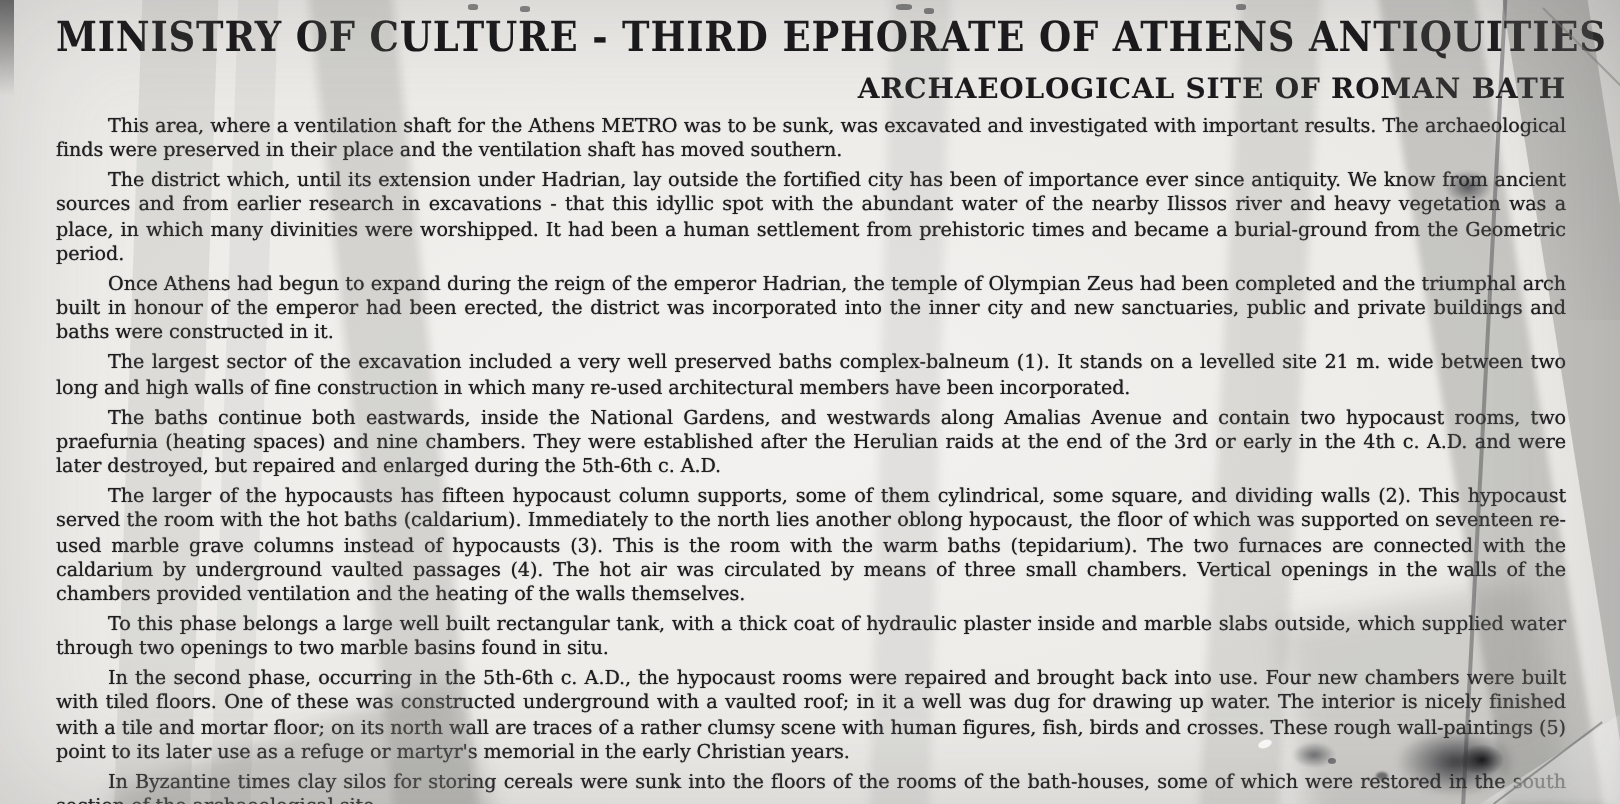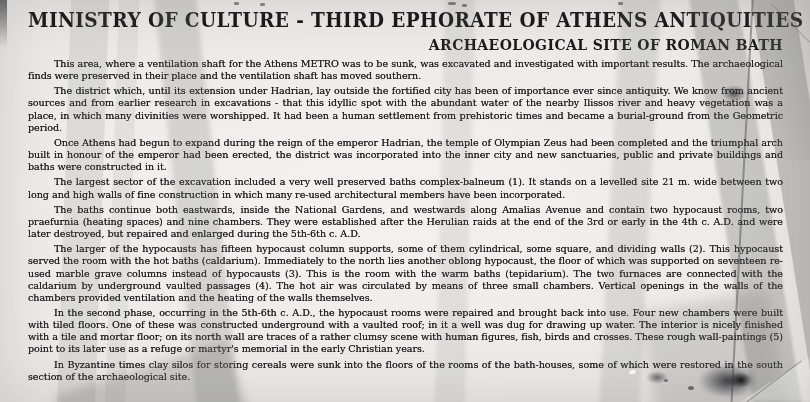--- a/index.html
+++ b/index.html
@@ -148,20 +148,21 @@
   <div class="content">
     <h1 class="title">MINISTRY OF CULTURE - THIRD EPHORATE OF ATHENS ANTIQUITIES</h1>
     <h2 class="subtitle">ARCHAEOLOGICAL SITE OF ROMAN BATH</h2>
     <div class="body-text">
       <p>This area, where a ventilation shaft for the Athens METRO was to be sunk, was excavated and investigated with important results. The archaeological finds were preserved in their place and the ventilation shaft has moved southern.</p>
       <p>The district which, until its extension under Hadrian, lay outside the fortified city has been of importance ever since antiquity. We know from ancient sources and from earlier research in excavations - that this idyllic spot with the abundant water of the nearby Ilissos river and heavy vegetation was a place, in which many divinities were worshipped. It had been a human settlement from prehistoric times and became a burial-ground from the Geometric period.</p>
       <p>Once Athens had begun to expand during the reign of the emperor Hadrian, the temple of Olympian Zeus had been completed and the triumphal arch built in honour of the emperor had been erected, the district was incorporated into the inner city and new sanctuaries, public and private buildings and baths were constructed in it.</p>
       <p>The largest sector of the excavation included a very well preserved baths complex-balneum (1). It stands on a levelled site 21 m. wide between two long and high walls of fine construction in which many re-used architectural members have been incorporated.</p>
       <p>The baths continue both eastwards, inside the National Gardens, and westwards along Amalias Avenue and contain two hypocaust rooms, two praefurnia (heating spaces) and nine chambers. They were established after the Herulian raids at the end of the 3rd or early in the 4th c. A.D. and were later destroyed, but repaired and enlarged during the 5th-6th c. A.D.</p>
       <p>The larger of the hypocausts has fifteen hypocaust column supports, some of them cylindrical, some square, and dividing walls (2). This hypocaust served the room with the hot baths (caldarium). Immediately to the north lies another oblong hypocaust, the floor of which was supported on seventeen re-used marble grave columns instead of hypocausts (3). This is the room with the warm baths (tepidarium). The two furnaces are connected with the caldarium by underground vaulted passages (4). The hot air was circulated by means of three small chambers. Vertical openings in the walls of the chambers provided ventilation and the heating of the walls themselves.</p>
+      <p>To this phase belongs a large well built rectangular tank, with a thick coat of hydraulic plaster inside and marble slabs outside, which supplied water through two openings to two marble basins found in situ.</p>
       <p>In the second phase, occurring in the 5th-6th c. A.D., the hypocaust rooms were repaired and brought back into use. Four new chambers were built with tiled floors. One of these was constructed underground with a vaulted roof; in it a well was dug for drawing up water. The interior is nicely finished with a tile and mortar floor; on its north wall are traces of a rather clumsy scene with human figures, fish, birds and crosses. These rough wall-paintings (5) point to its later use as a refuge or martyr's memorial in the early Christian years.</p>
       <p>In Byzantine times clay silos for storing cereals were sunk into the floors of the rooms of the bath-houses, some of which were restored in the south section of the archaeological site.</p>
     </div>
   </div>
 
   <div class="overlay">
     <div class="stripe s1"></div>
     <div class="stripe s1b"></div>
     <div class="stripe s2"></div>
     <div class="stripe s3"></div>

